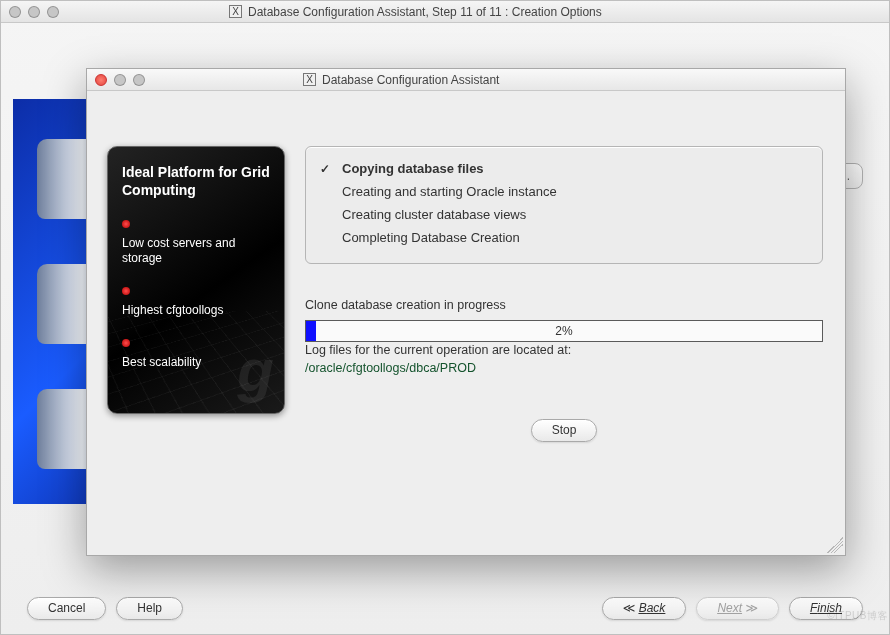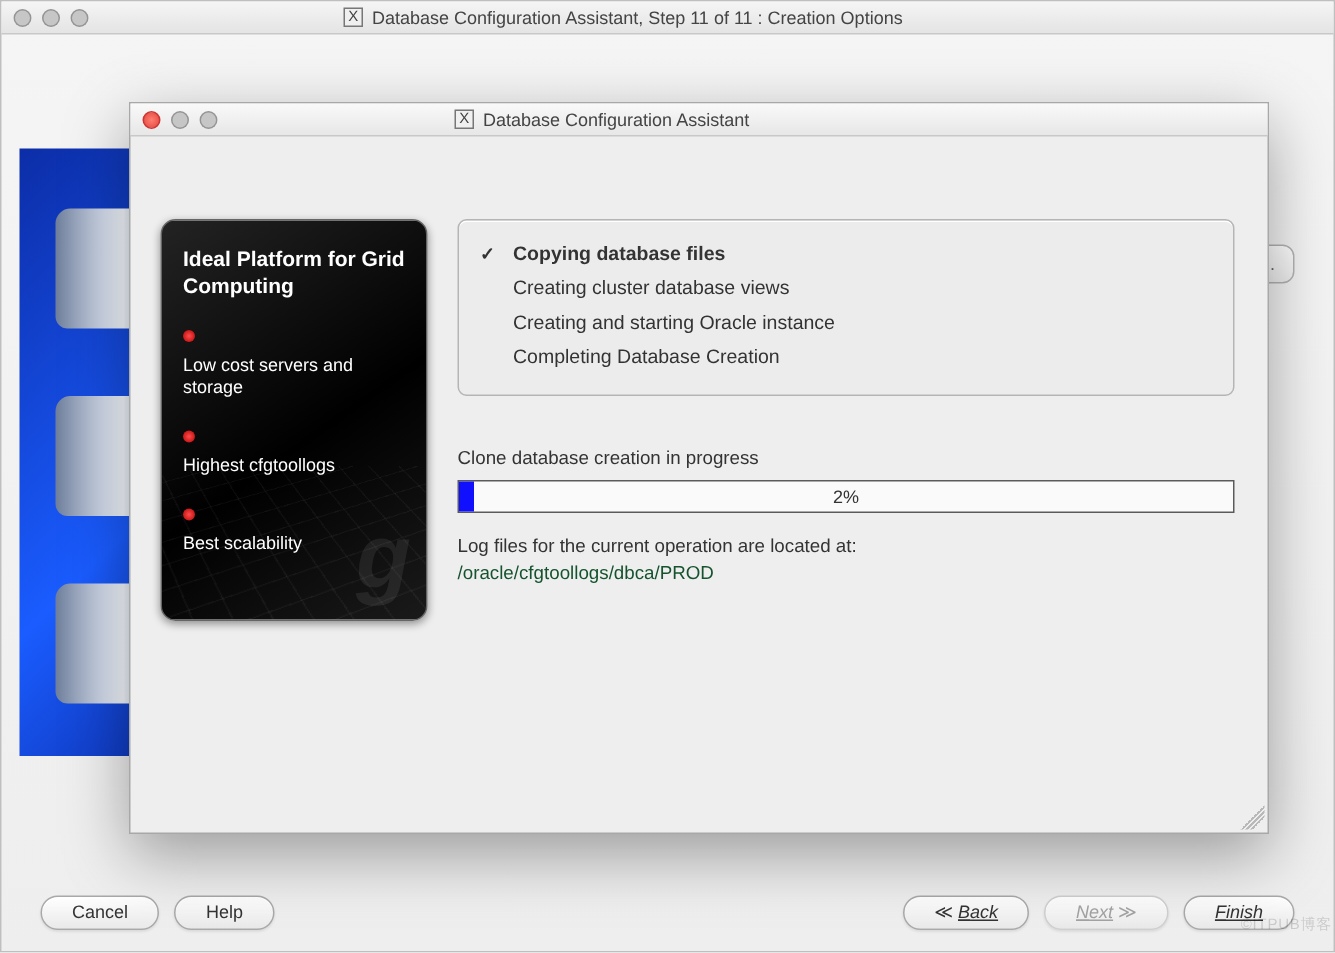--- a/index.html
+++ b/index.html
@@ -203,21 +203,21 @@
     .progress-fill {
       position: absolute; top: 0; left: 0; bottom: 0;
       background: #1010ff;
     }
     .progress-text {
       position: absolute; top: 0; left: 0; right: 0; bottom:0;
       display: flex; align-items: center; justify-content: center;
       font-size: 12px; color: #333;
     }
     .log-text {
-      margin-top: 14px; font-size: 12.5px; color:#333; line-height:1.4;
+      font-size: 12.5px; color:#333; line-height:1.4;
     }
     .log-path { color:#14532d; }
     .stop-row {
       margin-top: 42px;
       text-align: center;
     }
     .resize-grip {
       position:absolute; right:2px; bottom:2px; width:16px; height:16px;
       background:
         linear-gradient(135deg, transparent 50%, #b8b8b8 50%, #b8b8b8 55%, transparent 55%),
@@ -300,42 +300,45 @@
 
     <div class="right">
 
       <div class="step-box">
         <div class="step current">
           <span class="chk">✓</span>
           <span>Copying database files</span>
         </div>
         <div class="step">
           <span class="chk blank">✓</span>
-          <span>Creating cluster database views</span>
+          <span>Creating and starting Oracle instance</span>
         </div>
         <div class="step">
           <span class="chk blank">✓</span>
-          <span>Creating and starting Oracle instance</span>
+          <span>Creating cluster database views</span>
         </div>
         <div class="step">
           <span class="chk blank">✓</span>
           <span>Completing Database Creation</span>
         </div>
       </div>
 
       <div class="progress-area">
         <div class="progress-label">Clone database creation in progress</div>
         <div class="progress-bar">
           <div class="progress-fill" id="pfill" style="width: 2%;"></div>
           <div class="progress-text">2%</div>
         </div>
         <div class="log-text">
           <div>Log files for the current operation are located at:</div>
           <div class="log-path">/oracle/cfgtoollogs/dbca/PROD</div>
         </div>
+        <div class="stop-row">
+          <button class="pill">Stop</button>
+        </div>
       </div>
 
     </div>
   </div>
   <div class="resize-grip"></div>
 </div>
 
 <div class="wm">©ITPUB博客</div>
 
 </body></html>

